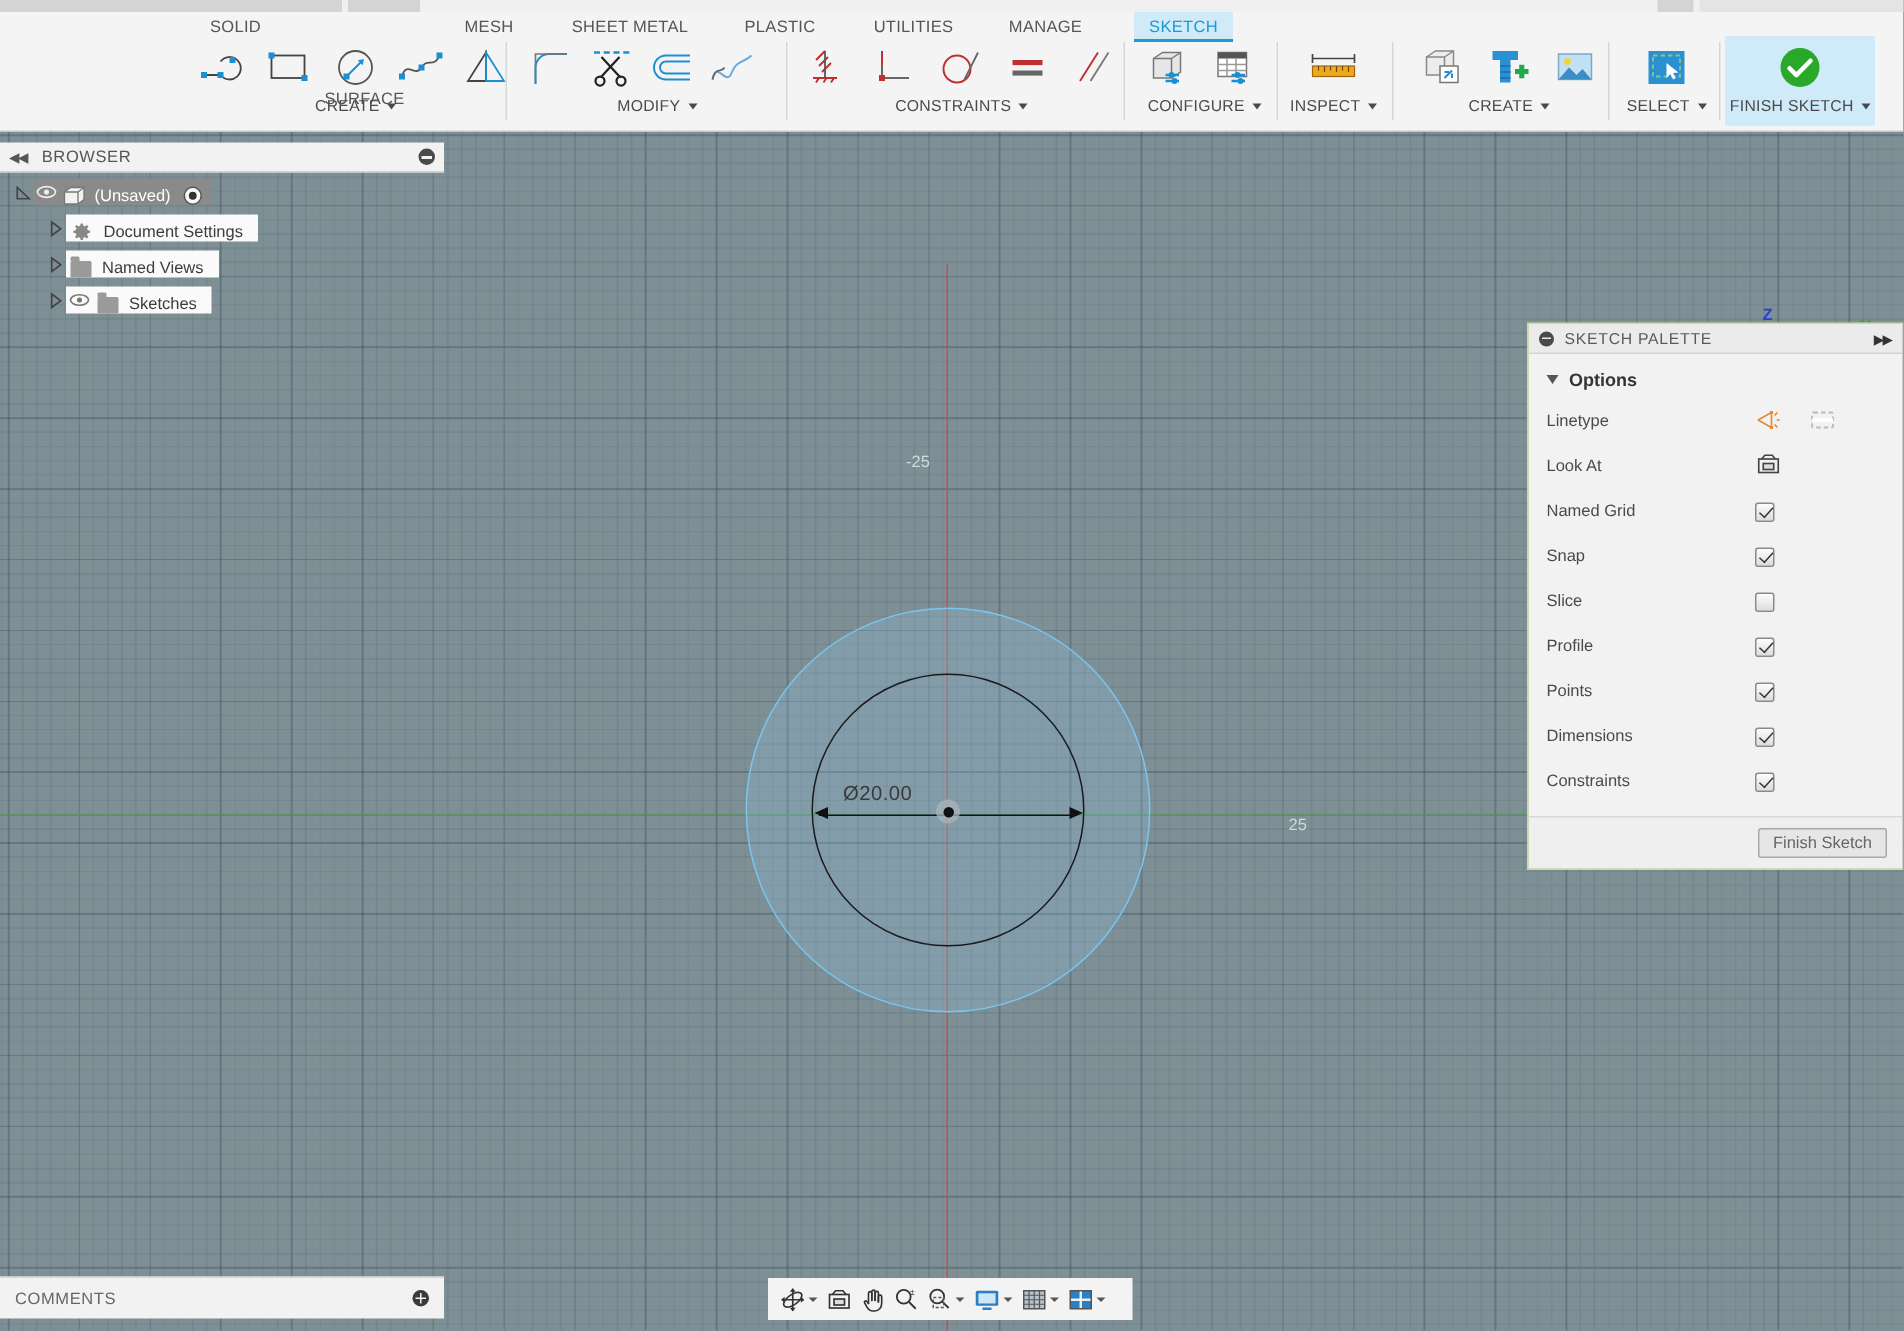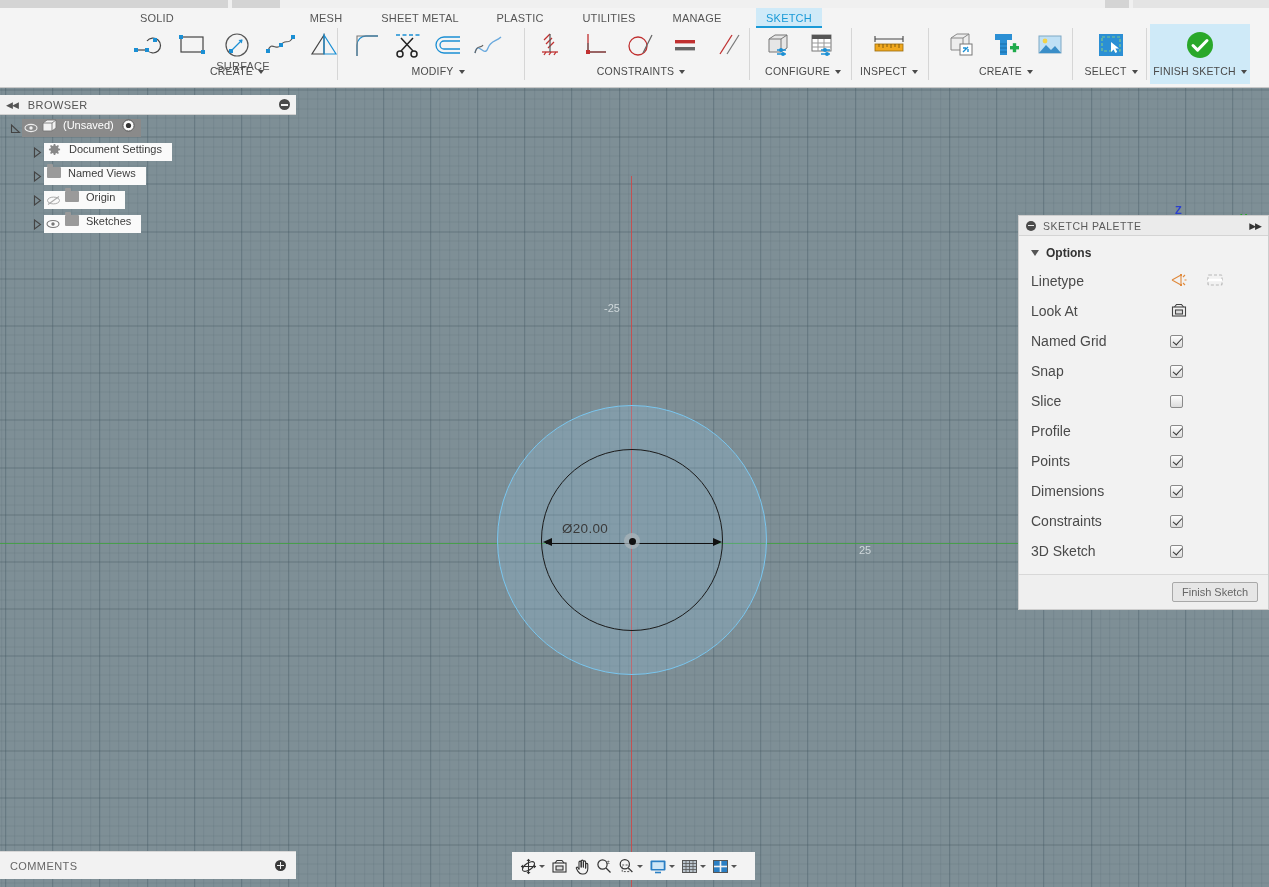--- a/index.html
+++ b/index.html
@@ -48,21 +48,21 @@
                  letter-spacing:.4px; }
   .browser-hdr .title { margin-left:10px; }
   .bar-collapse { color:#555; font-size:9px; letter-spacing:-1px; }
   .minus-circle { margin-left:auto; width:11px; height:11px; border-radius:50%; background:#4a4a4a;
                   position:relative; }
   .minus-circle::after { content:""; position:absolute; left:2px; top:5px; width:7px; height:1.5px; background:#f2f2f2; }
 
   .tree { position:relative; margin-top:4px; }
   .trow { display:flex; align-items:center; height:18px; margin-bottom:6px; position:relative; }
   .tw { position:absolute; left:0; height:18px; display:flex; align-items:center; }
-  .twbg { background:#fafafa; height:18px; display:flex; align-items:flex-start; padding-right:6px; }
+  .twbg { background:#fafafa; height:18px; display:flex; align-items:flex-end; padding-right:6px; }
   .twbg.sel { background:#8a8a8a; }
   .twbg.sel .tlabel { color:#fff; }
   .tlabel { font-size:11px; color:#3c3c3c; padding:0 4px; }
   .arrow { width:14px; height:18px; display:flex; align-items:center; justify-content:center; }
   .eye { width:18px; height:18px; display:flex; align-items:center; justify-content:center; }
   .folder { width:14px; height:11px; background:#9a9a9a; border-radius:1px; position:relative; margin:0 3px; }
   .folder::before { content:""; position:absolute; top:-3px; left:0; width:6px; height:3px;
                     background:#9a9a9a; border-radius:1px 1px 0 0; }
 
   
@@ -121,21 +121,21 @@
              align-items:center; padding:0 7px; font-size:10.5px; color:#5a5a5a; letter-spacing:.5px; }
   .pal-hdr .pminus { width:10px; height:10px; border-radius:50%; background:#4a4a4a; position:relative; margin-right:7px; }
   .pal-hdr .pminus::after { content:""; position:absolute; left:2px; top:4.2px; width:6px; height:1.5px; background:#ebebeb; }
   .pal-hdr .pexp { margin-left:auto; color:#333; font-size:9px; letter-spacing:-1px; }
   .pal-body { background:#f2f2f2; padding:6px 0 8px 0; }
   .pal-section { display:flex; align-items:center; padding:4px 0 6px 12px; font-size:12px;
                  color:#333; font-weight:bold; }
   .tri { width:0; height:0; border-left:4.5px solid transparent; border-right:4.5px solid transparent;
          border-top:6px solid #555; margin-right:7px; }
   .prow { display:flex; align-items:center; height:30px; padding:0 12px; }
-  .prow .plabel { font-size:14px; color:#4a4a4a; flex:1; }
+  .prow .plabel { font-size:11px; color:#4a4a4a; flex:1; }
   .prow .pctl { width:86px; display:flex; align-items:center; gap:18px; }
   .cb { width:13px; height:13px; border:1px solid #8a8a8a; border-radius:2px;
         background:linear-gradient(#fdfdfd,#dcdcdc); position:relative; }
   .cb.on::after { content:""; position:absolute; left:3.5px; top:0.5px; width:4px; height:8px;
                   border:solid #333; border-width:0 1.7px 1.7px 0; transform:rotate(42deg); }
   .pal-footer { border-top:1px solid #d8d8d8; background:#efefef; padding:7px 10px; display:flex;
                 justify-content:flex-end; }
   .finish-btn { border:1px solid #a8a8a8; background:#e6e6e6; color:#666; font-size:11px;
                 padding:3px 9px; border-radius:2px; }
 </style>
@@ -579,39 +579,20 @@
               <path d="M1.5 1v9l6-4.5z" fill="none" stroke="#444" stroke-width="1.1"></path>
             </svg>
         </span>
         <div class="twbg">
           <span class="folder"></span>
           <span class="tlabel">Named Views</span>
         </div>
       </div>
     </div>
 
-    <div class="trow">
-      <div class="tw" style="left:30px;">
-        <span class="arrow">
-          <svg width="9" height="11" viewBox="0 0 9 11">
-              <path d="M1.5 1v9l6-4.5z" fill="none" stroke="#444" stroke-width="1.1"></path>
-            </svg>
-        </span>
-        <div class="twbg">
-          <span class="eye">
-            <svg width="15" height="11" viewBox="0 0 15 11">
-                <ellipse cx="7.5" cy="5.5" rx="6" ry="3.4" fill="none" stroke="#aaa" stroke-width="1"></ellipse>
-                <path d="M2 9.5L13 1.5" stroke="#aaa" stroke-width="1.1"></path>
-              </svg>
-          </span>
-          <span class="folder"></span>
-          <span class="tlabel">Origin</span>
-        </div>
-      </div>
-    </div>
 
     <div class="trow">
       <div class="tw" style="left:30px;">
         <span class="arrow">
           <svg width="9" height="11" viewBox="0 0 9 11">
               <path d="M1.5 1v9l6-4.5z" fill="none" stroke="#444" stroke-width="1.1"></path>
             </svg>
         </span>
         <div class="twbg">
           <span class="eye">
@@ -721,23 +702,17 @@
       <span class="pctl">
           <span class="cb on"></span>
         </span>
     </div>
     <div class="prow">
       <span class="plabel">Constraints</span>
       <span class="pctl">
           <span class="cb on"></span>
         </span>
     </div>
-    <div class="prow">
-      <span class="plabel">3D Sketch</span>
-      <span class="pctl">
-          <span class="cb on"></span>
-        </span>
-    </div>
   </div>
   <div class="pal-footer">
     <button class="finish-btn">Finish Sketch</button>
   </div>
 </div>
 
 </body></html>

